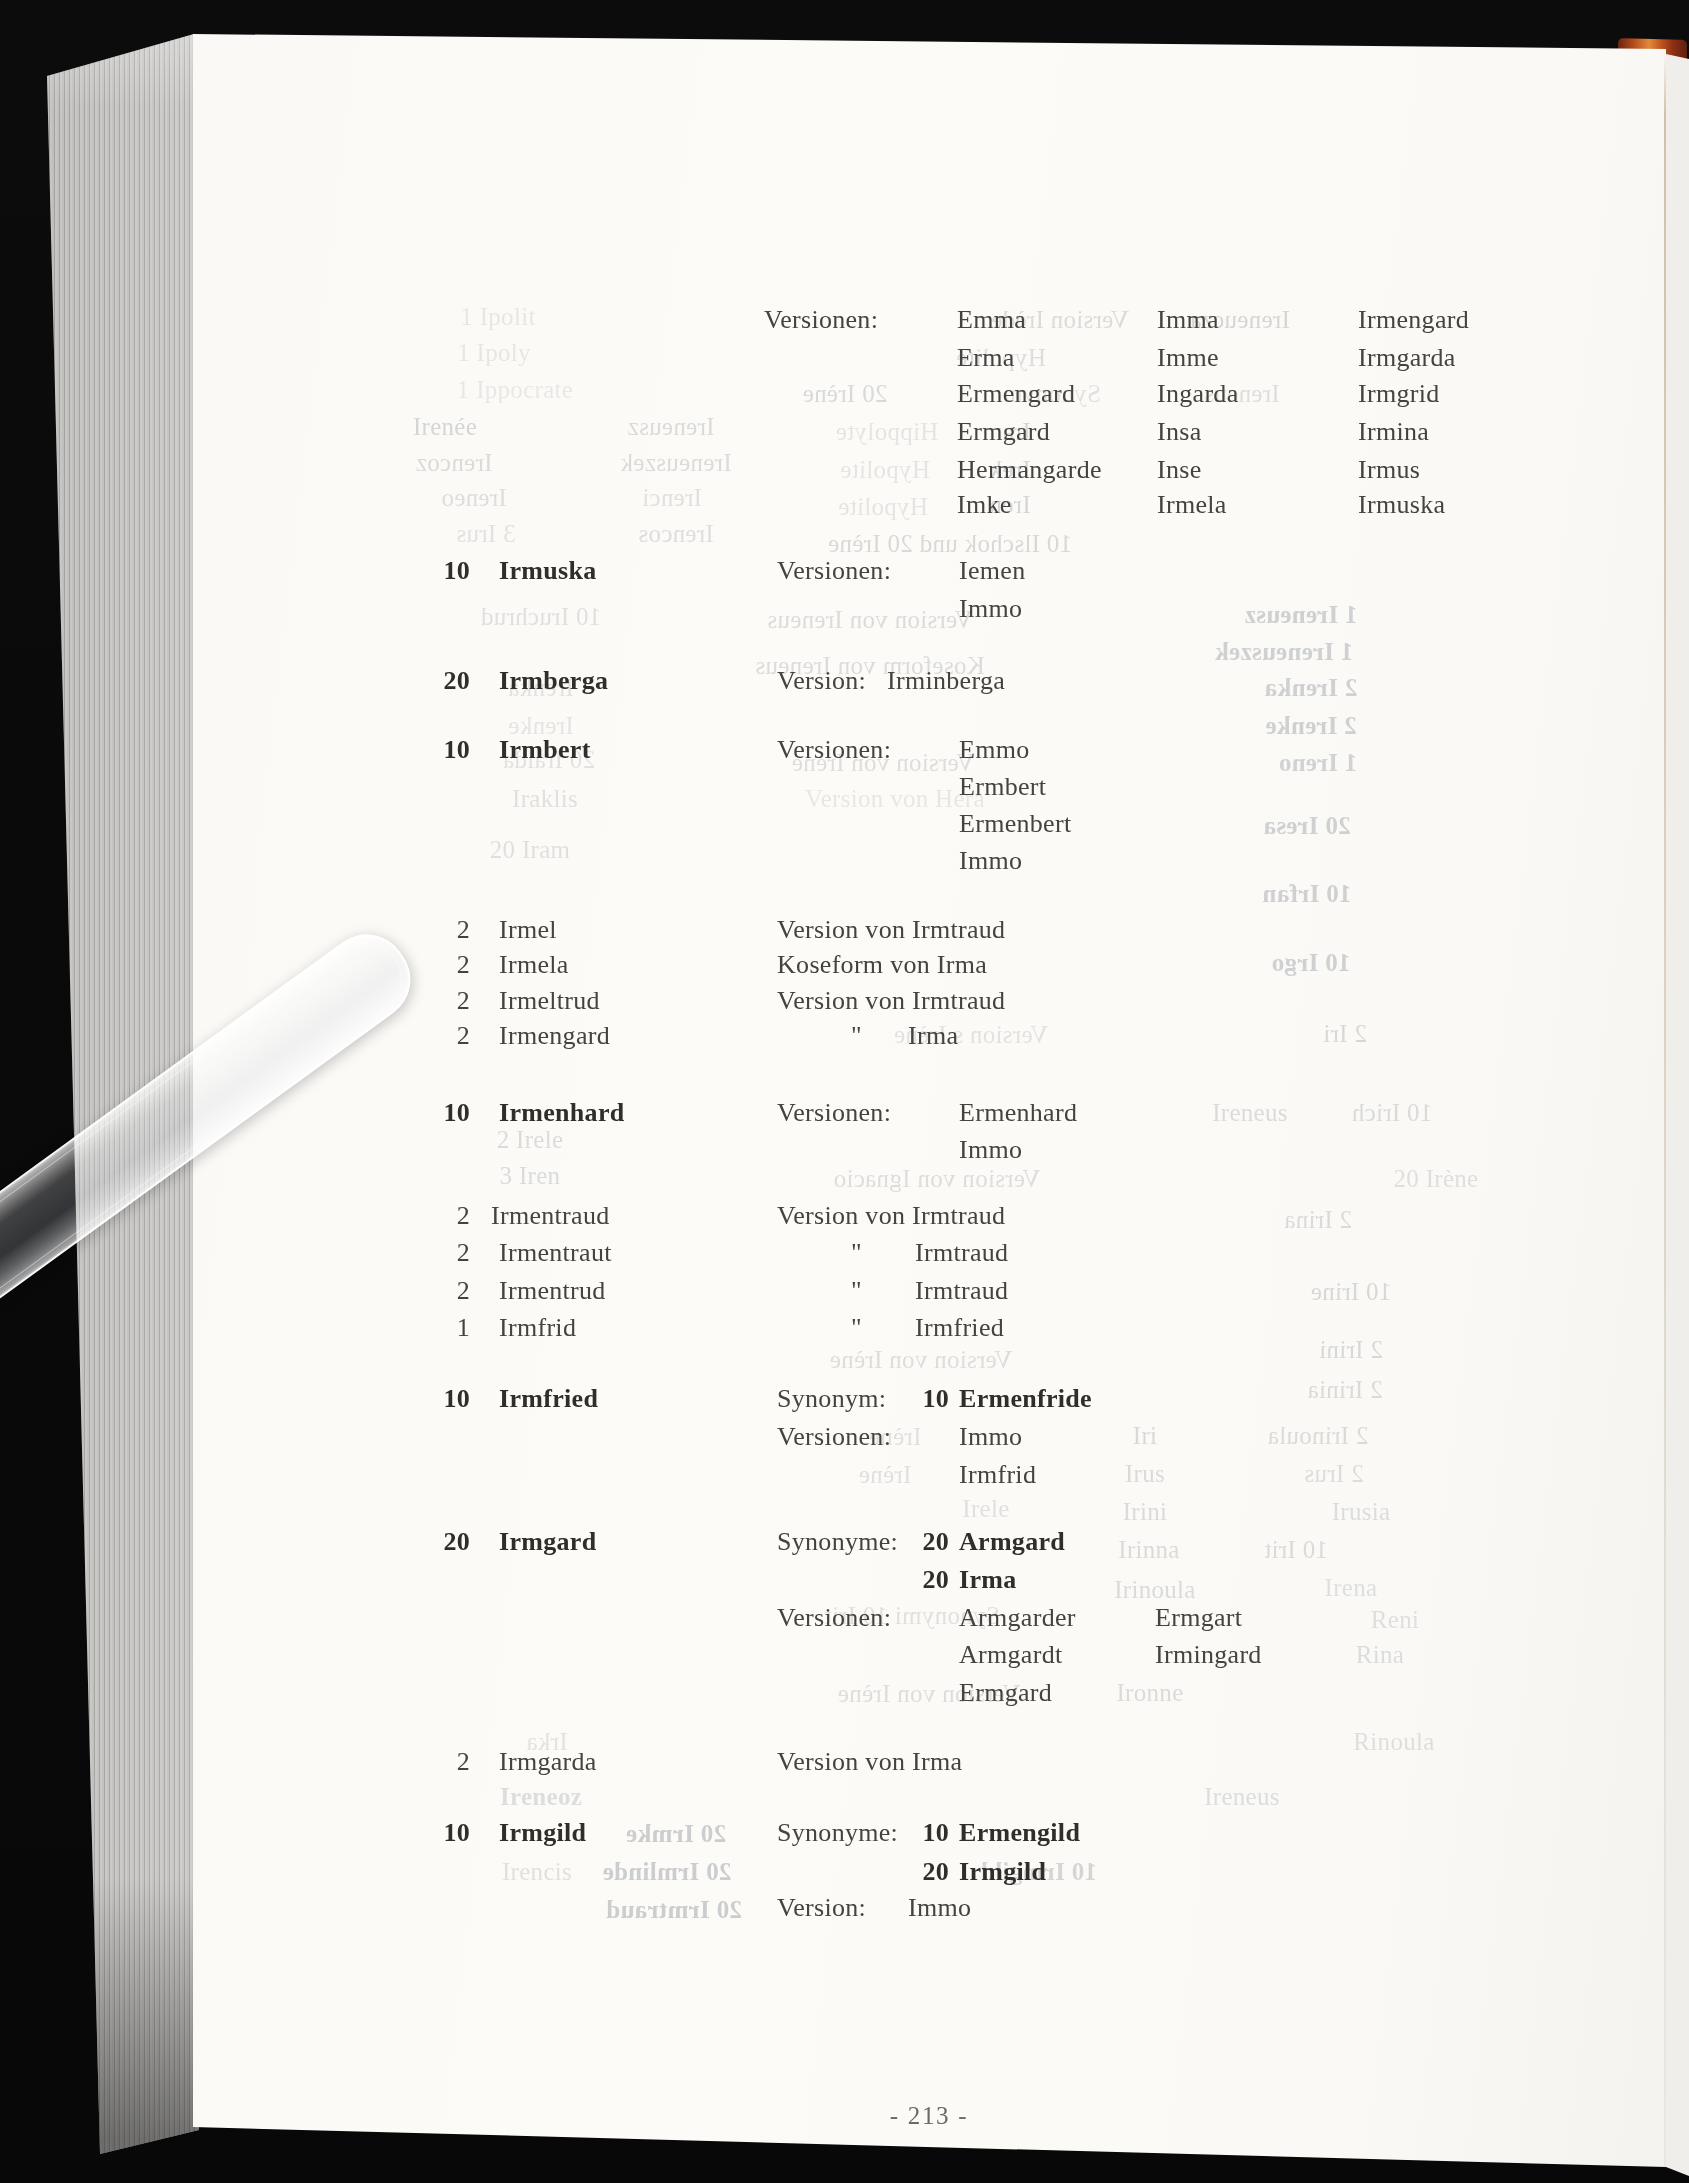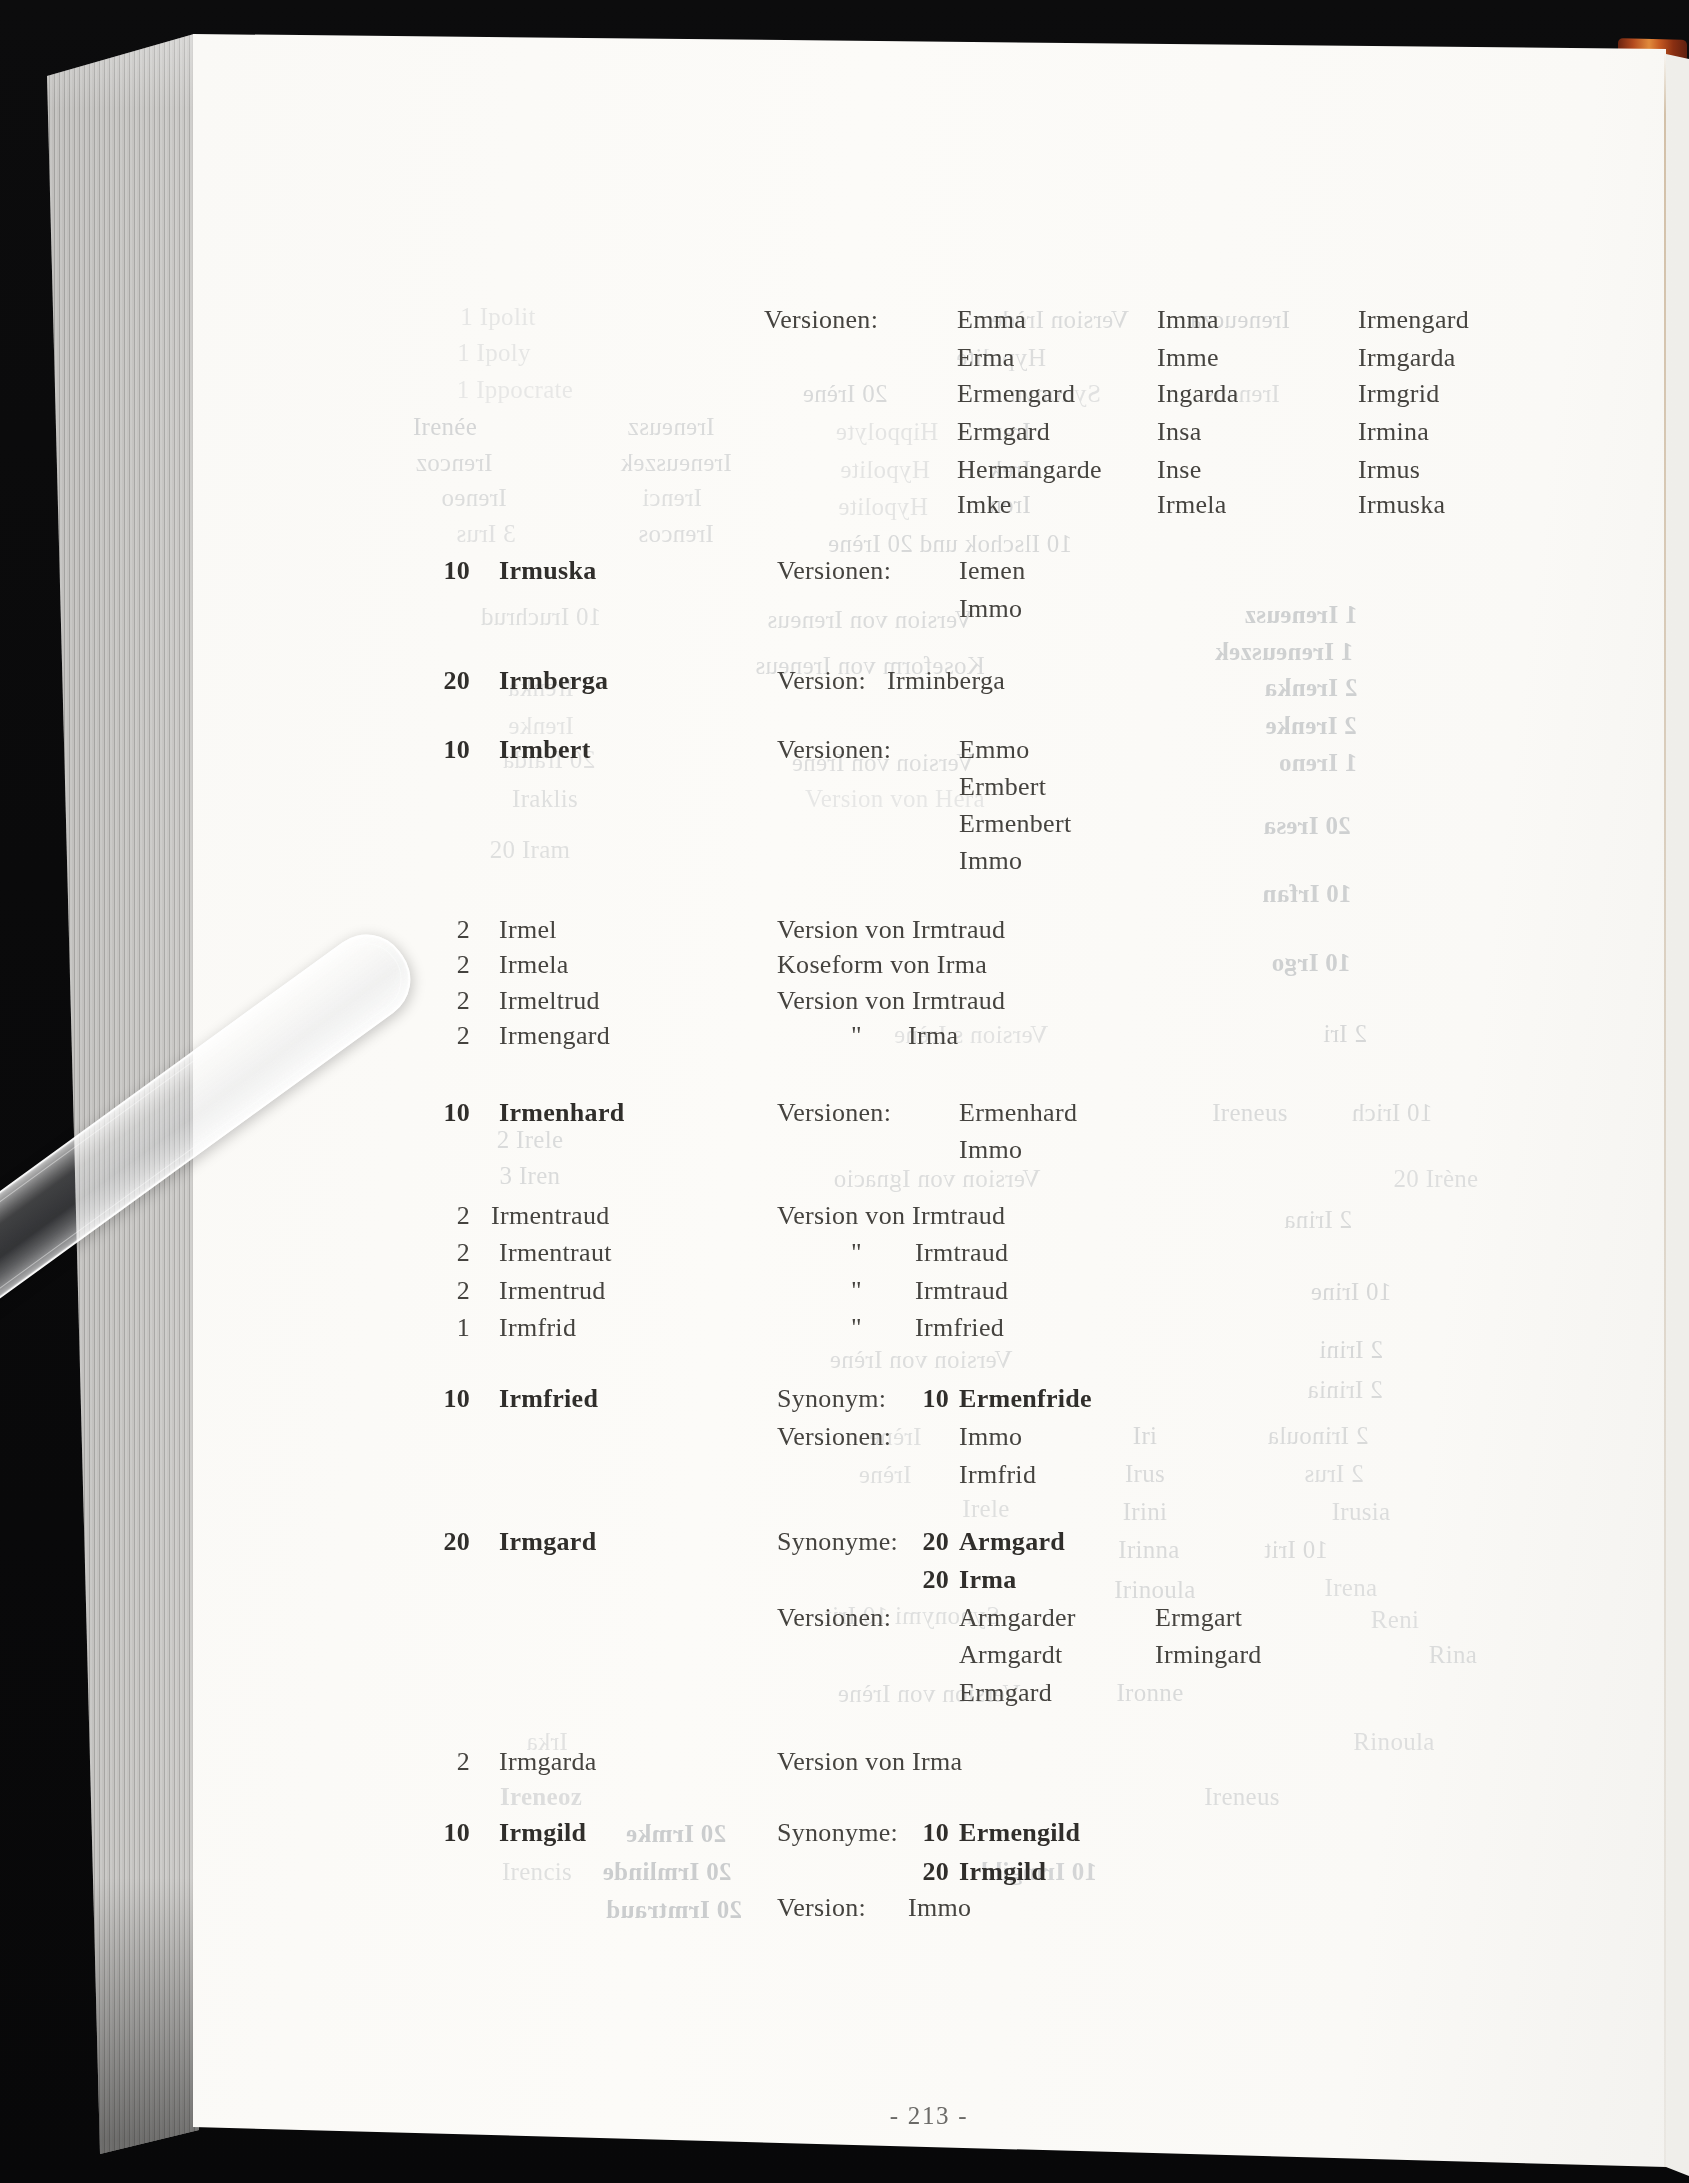--- a/index.html
+++ b/index.html
@@ -123,21 +123,21 @@
       <span class="g m" style="left: 1334px; top: 1474px; opacity: 0.24;">2 Irus</span>
       <span class="g" style="left: 1145px; top: 1512px; opacity: 0.26;">Irini</span>
       <span class="g" style="left: 1361px; top: 1512px; opacity: 0.24;">Irusia</span>
       <span class="g" style="left: 986px; top: 1509px; opacity: 0.22;">Irele</span>
       <span class="g" style="left: 1149px; top: 1550px; opacity: 0.26;">Irinna</span>
       <span class="g m" style="left: 1296px; top: 1550px; opacity: 0.26;">10 Irit</span>
       <span class="g" style="left: 1155px; top: 1590px; opacity: 0.26;">Irinoula</span>
       <span class="g" style="left: 1351px; top: 1588px; opacity: 0.22; text-align: center;">Irena</span>
       <span class="g m" style="left: 912px; top: 1616px; opacity: 0.22;">Synonymi 10 Irit</span>
       <span class="g" style="left: 1395px; top: 1620px; opacity: 0.22;">Reni</span>
-      <span class="g" style="left: 1453px; top: 1655px; opacity: 0.24;">Rina</span>
+      <span class="g" style="left: 1380px; top: 1655px; opacity: 0.24;">Rina</span>
       <span class="g" style="left: 1150px; top: 1693px; opacity: 0.26;">Ironne</span>
       <span class="g m" style="left: 929px; top: 1694px; opacity: 0.24;">Version von Irène</span>
       <span class="g m" style="left: 547px; top: 1742px; opacity: 0.2;">Irka</span>
       <span class="g" style="left: 1394px; top: 1742px; opacity: 0.22;">Rinoula</span>
       <span class="g" style="left: 541px; top: 1797px; opacity: 0.24; font-weight: bold;">Ireneoz</span>
       <span class="g" style="left: 1242px; top: 1797px; opacity: 0.24;">Ireneus</span>
       <span class="g m gb" style="left: 676px; top: 1834px; opacity: 0.38;">20 Irmke</span>
       <span class="g m gb" style="left: 667px; top: 1872px; opacity: 0.38;">20 Irmlinde</span>
       <span class="g m gb" style="left: 674px; top: 1910px; opacity: 0.38;">20 Irmtraud</span>
       <span class="g m gb" style="left: 1039px; top: 1872px; opacity: 0.3;">10 Irmgild</span>

